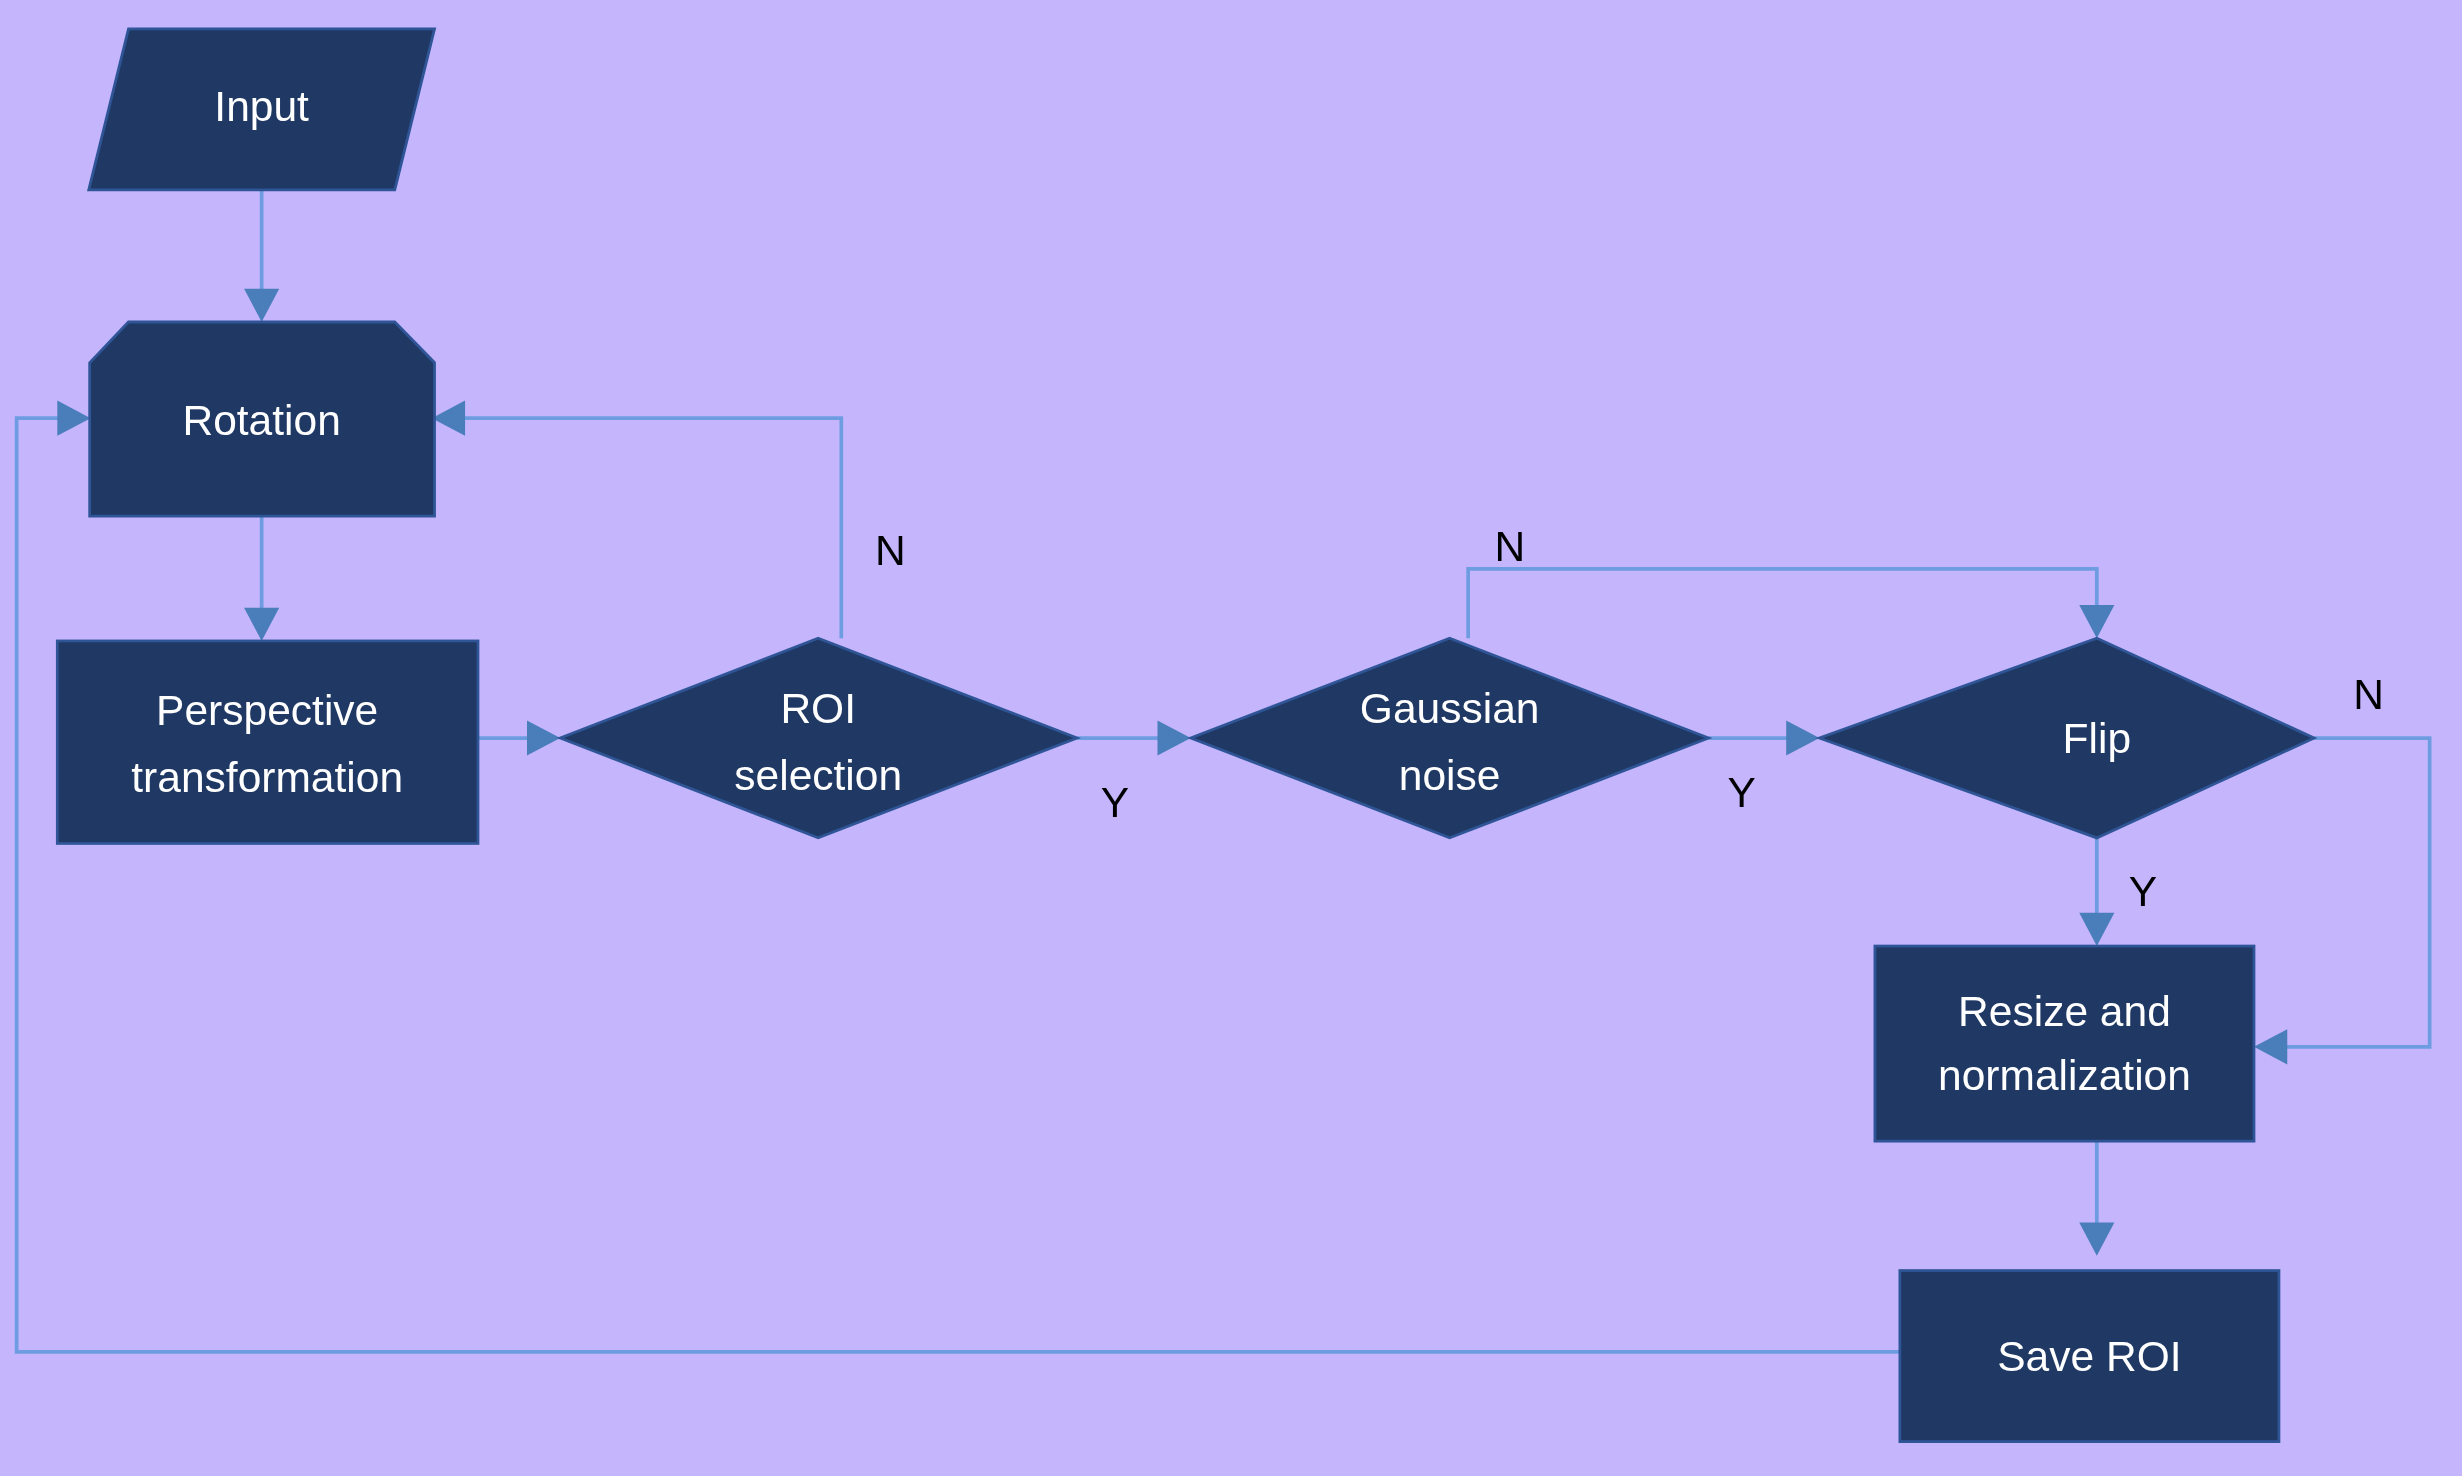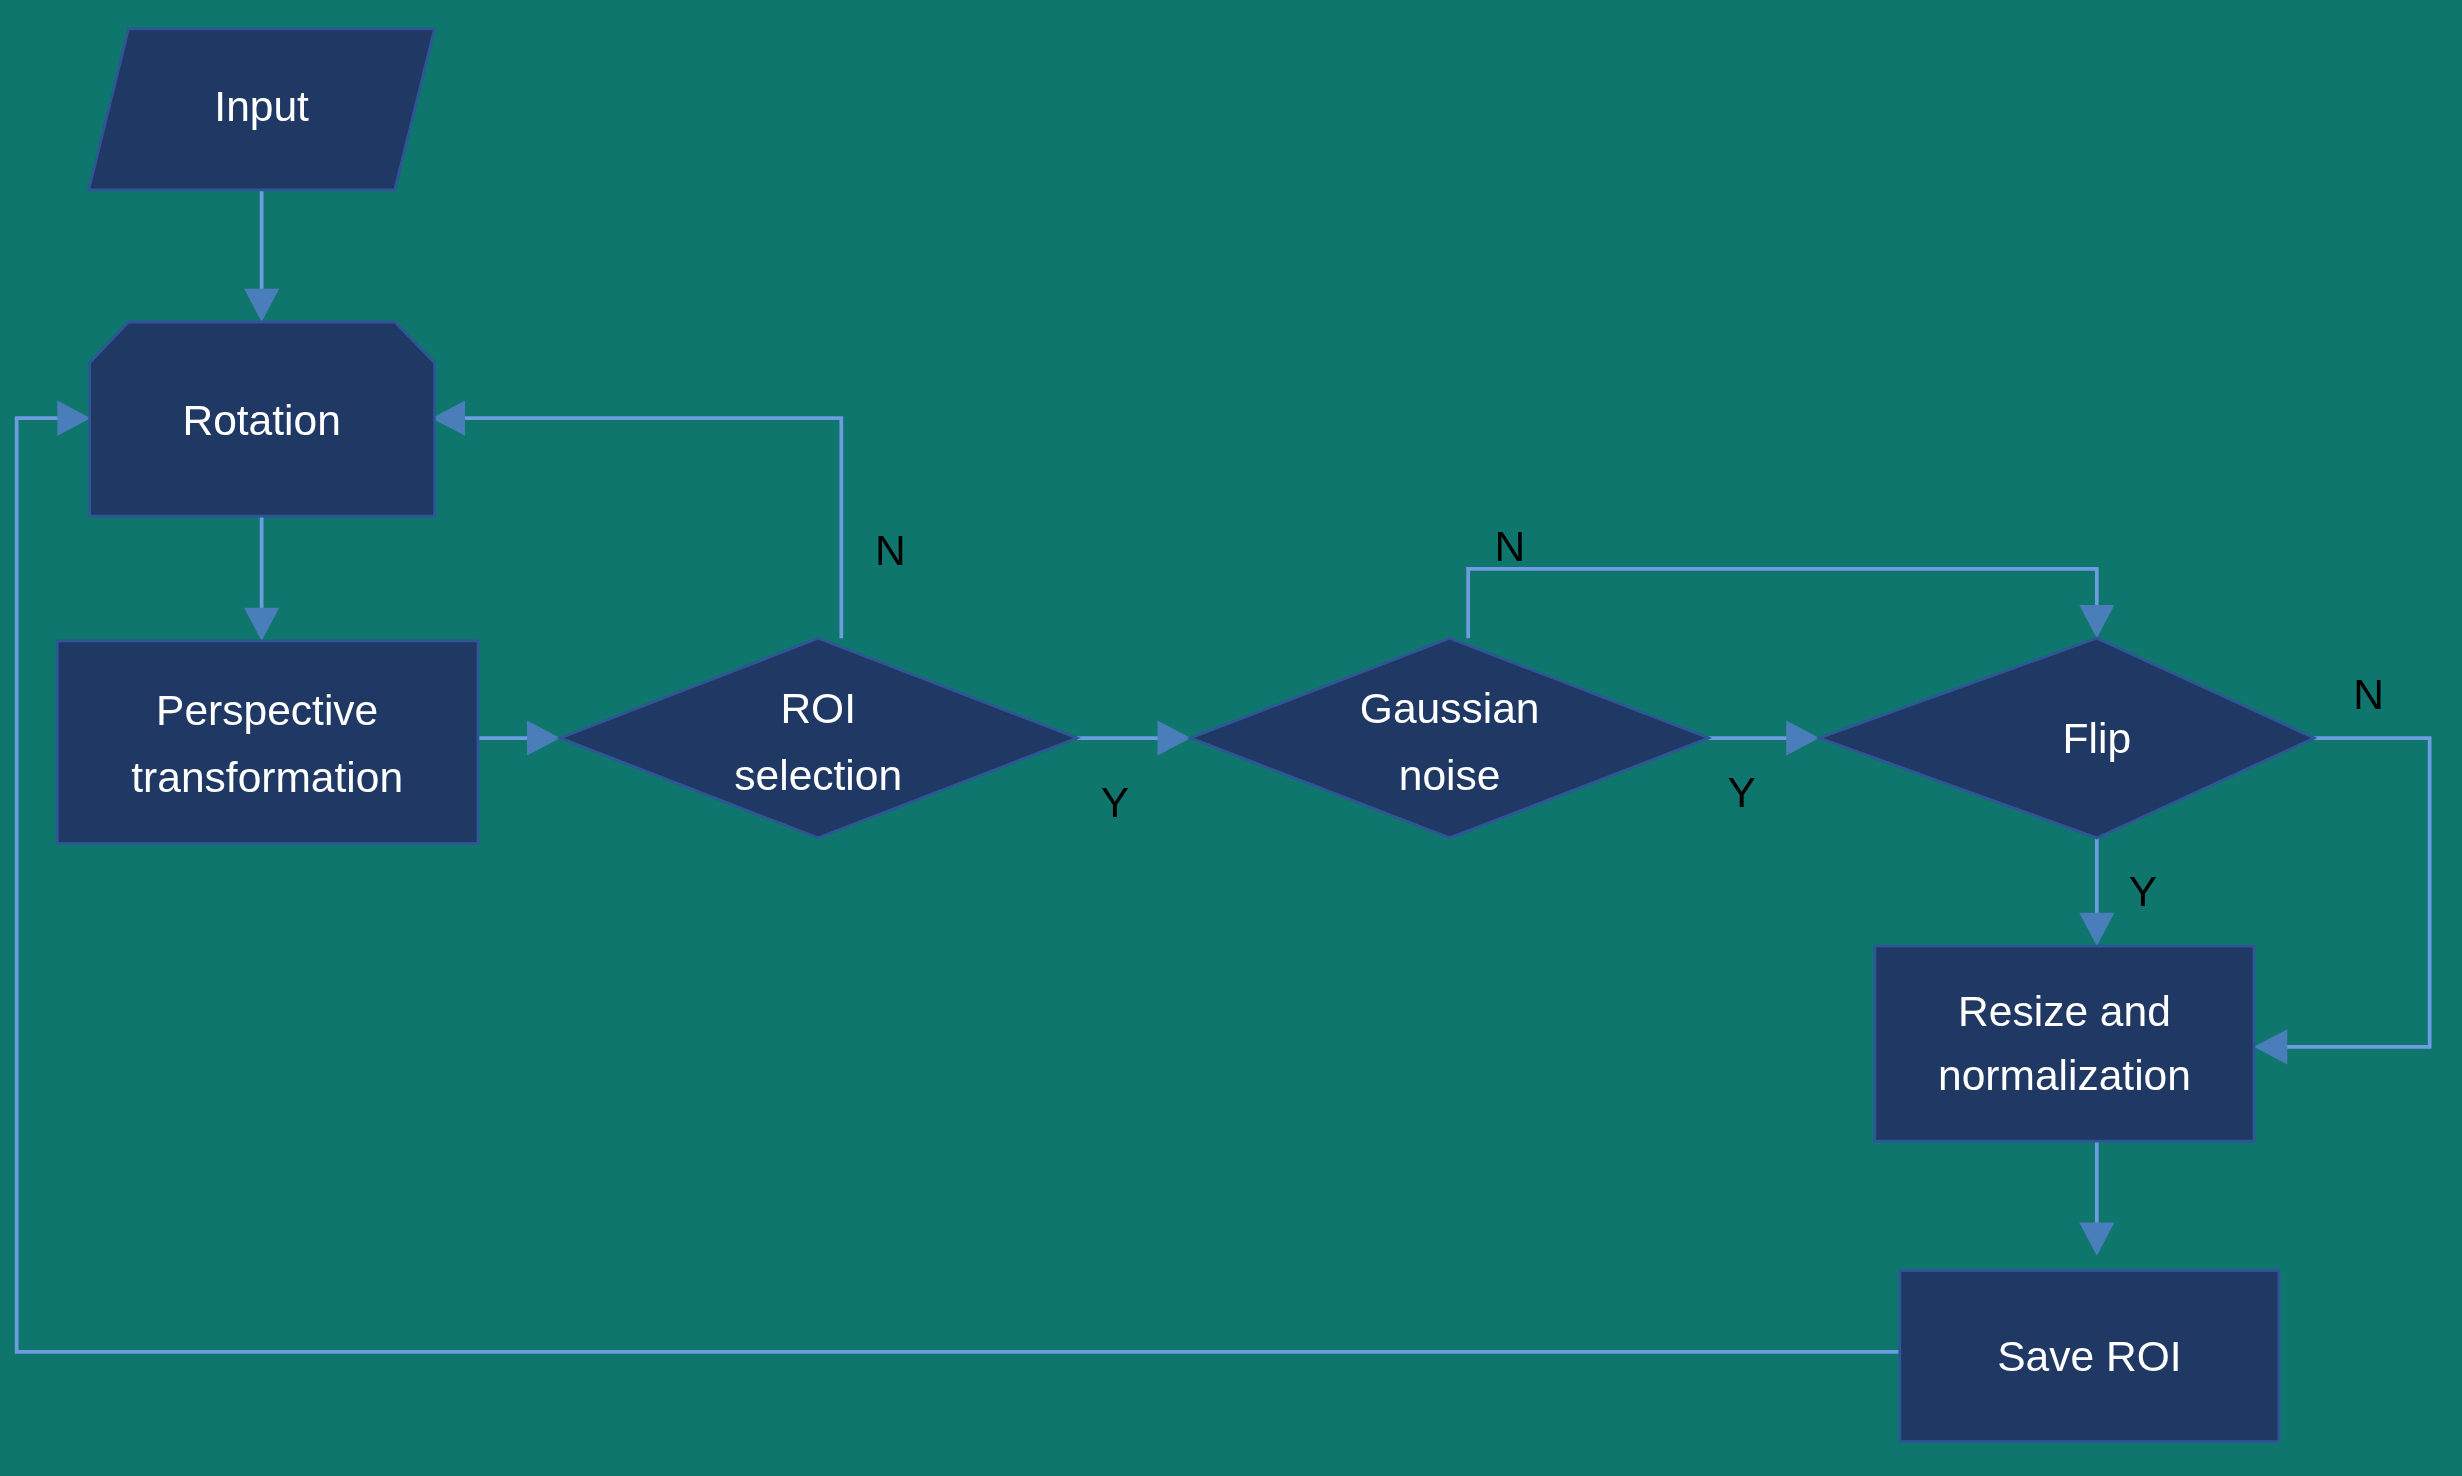--- a/index.html
+++ b/index.html
@@ -4,21 +4,21 @@
 <style>
   html, body {
     margin: 0;
     padding: 0;
     background: #ffffff;
   }
   #canvas {
     position: relative;
     width: 2462px;
     height: 1477px;
-    background: #0f766e;
+    background: #c4b5fd;
     font-family: "Liberation Sans", sans-serif;
     overflow: hidden;
   }
   svg.flow {
     position: absolute;
     left: 0;
     top: 0;
     width: 2462px;
     height: 1477px;
   }

